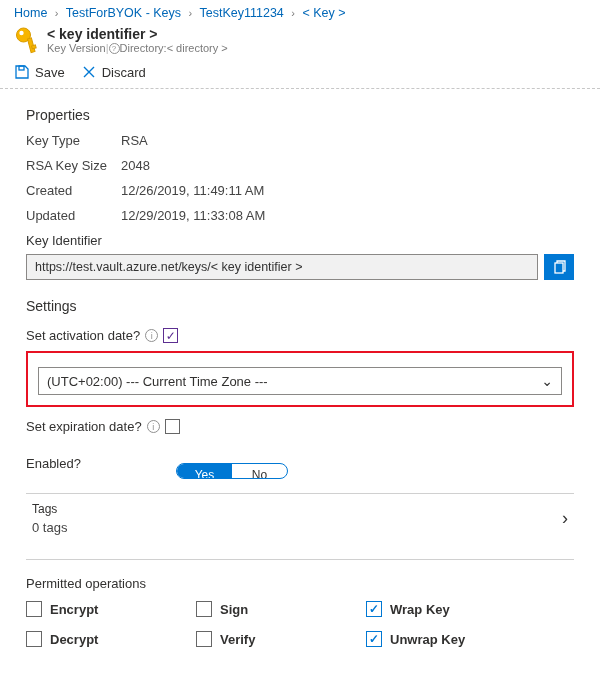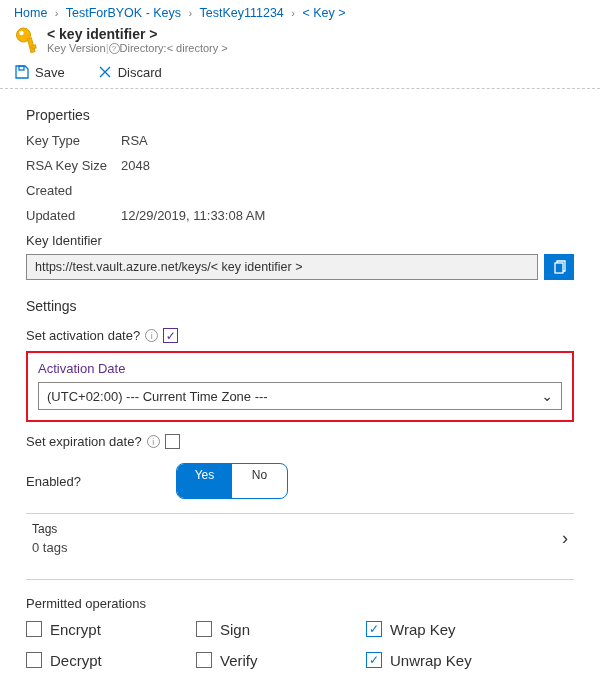--- a/index.html
+++ b/index.html
@@ -23,21 +23,21 @@
 
   
   .header { display:flex; align-items:flex-start; padding: 4px 14px 2px; }
   .key-icon { width:25px; height:30px; margin-right:8px; }
   .title-block { display:flex; flex-direction:column; }
   .title { font-size:14px; font-weight:700; color:#2b2b2b; }
   .subtitle { font-size:11px; color:#7a7a7a; display:flex; align-items:center; }
   .subtitle .hint-icon { width:11px; height:11px; border:1px solid #909090; border-radius:50%; display:inline-flex; align-items:center; justify-content:center; font-size:8px; color:#909090; }
 
   
-  .cmdbar { display:flex; align-items:center; gap:32px; padding: 6px 14px 8px; border-bottom:1px dashed #c7c7c7; }
+  .cmdbar { display:flex; align-items:center; gap:16px; padding: 6px 14px 8px; border-bottom:1px dashed #c7c7c7; }
   .cmd { display:flex; align-items:center; gap:5px; cursor:pointer; color:#323130; font-size:13px; }
   .cmd svg { width:16px; height:16px; }
 
   
   .main { padding: 18px 26px 0; }
   .section-title { font-size:14px; color:#323130; margin-bottom:10px; }
   .prop-row { display:flex; margin-bottom:10px; font-size:13px; color:#444; }
   .prop-label { width:95px; }
   .prop-val { }
 
@@ -75,37 +75,37 @@
   .cal-icon svg{ width:14px; height:14px; stroke:#333; fill:none; }
   .tz-row {
     margin-top:6px; border:1px solid #8a8886; padding:5px 8px; display:flex;
     justify-content:space-between; align-items:center; font-size:13px; background:#fff;
   }
   .chev { font-size:14px; color:#333; }
 
   .toggle-row { display:flex; align-items:center; gap:30px; margin-top:14px; }
   .toggle-label { width:120px; font-size:13px; }
   .toggle {
-    width:112px; height:36px; border:1px solid #0078d4; border-radius:8px;
-    display:flex; overflow:hidden; cursor:pointer;
+    width:112px; height:16px; border:1px solid #0078d4; border-radius:8px;
+    display:flex; overflow:hidden; cursor:pointer;margin-top:15px;
   }
   .toggle .on { background:#0078d4; color:#fff; flex:1; text-align:center; line-height:22px; font-size:12px; }
   .toggle .off { flex:1; text-align:center; line-height:22px; font-size:12px; color:#323130; }
 
   .divider { border-top:1px solid #d0d0d0; margin-top:14px; }
 
   .tags-panel { padding: 8px 6px 10px; display:flex; justify-content:space-between; align-items:center; }
   .tags-block { display:flex; flex-direction:column; gap:4px; }
   .tags-title { font-size:12px; }
   .tags-count { font-size:13px; color:#444; }
   .tags-chev { font-size:18px; color:#333; }
 
   .perm-title { margin-top:16px; font-size:13px; }
   .perm-grid { display:grid; grid-template-columns: 170px 170px 170px; row-gap:14px; margin-top:10px; }
-  .perm-item { display:flex; gap:8px; font-size:15px; }
+  .perm-item { display:flex; align-items:center; gap:8px; font-size:13px;font-weight:bold; }
   .perm-chk { width:16px; height:16px; border:1px solid #666; display:inline-flex; align-items:center; justify-content:center; }
   .perm-chk.checked { border-color:#0078d4; }
   .perm-chk.checked::after { content:"✓"; color:#0078d4; font-size:12px; line-height:1; }
 
 </style>
 </head>
 <body>
 
 <div class="breadcrumb">
   <a>Home</a>
@@ -159,20 +159,21 @@
   <div class="prop-row">
     <div class="prop-label">Key Type</div>
     <div class="prop-val">RSA</div>
   </div>
   <div class="prop-row">
     <div class="prop-label">RSA Key Size</div>
     <div class="prop-val">2048</div>
   </div>
   <div class="prop-row">
     <div class="prop-label">Created</div>
+    <div class="prop-val">12/26/2019, 11:49:11 AM</div>
   </div>
   <div class="prop-row">
     <div class="prop-label">Updated</div>
     <div class="prop-val">12/29/2019, 11:33:08 AM</div>
   </div>
 
   <div class="field-label">Key Identifier</div>
   <div class="id-row">
     <div class="id-input">https://test.vault.azure.net/keys/&lt; key identifier &gt;</div>
     <div class="copy-btn">
@@ -184,21 +185,20 @@
   </div>
 
   <div class="section-title" style="margin-top:18px">Settings</div>
   <div class="settings-row">
     <span>Set activation date?</span>
     <span class="hint-icon-sm">i</span>
     <span class="chk checked"></span>
   </div>
 
   <div class="highlight">
-    <div class="hl-title">Activation Date</div>
     <div class="tz-row">
       <span>(UTC+02:00) --- Current Time Zone ---</span>
       <span class="chev">⌄</span>
     </div>
   </div>
 
   <div class="settings-row" style="margin-top:12px">
     <span>Set expiration date?</span>
     <span class="hint-icon-sm">i</span>
     <span class="chk-plain"></span>

